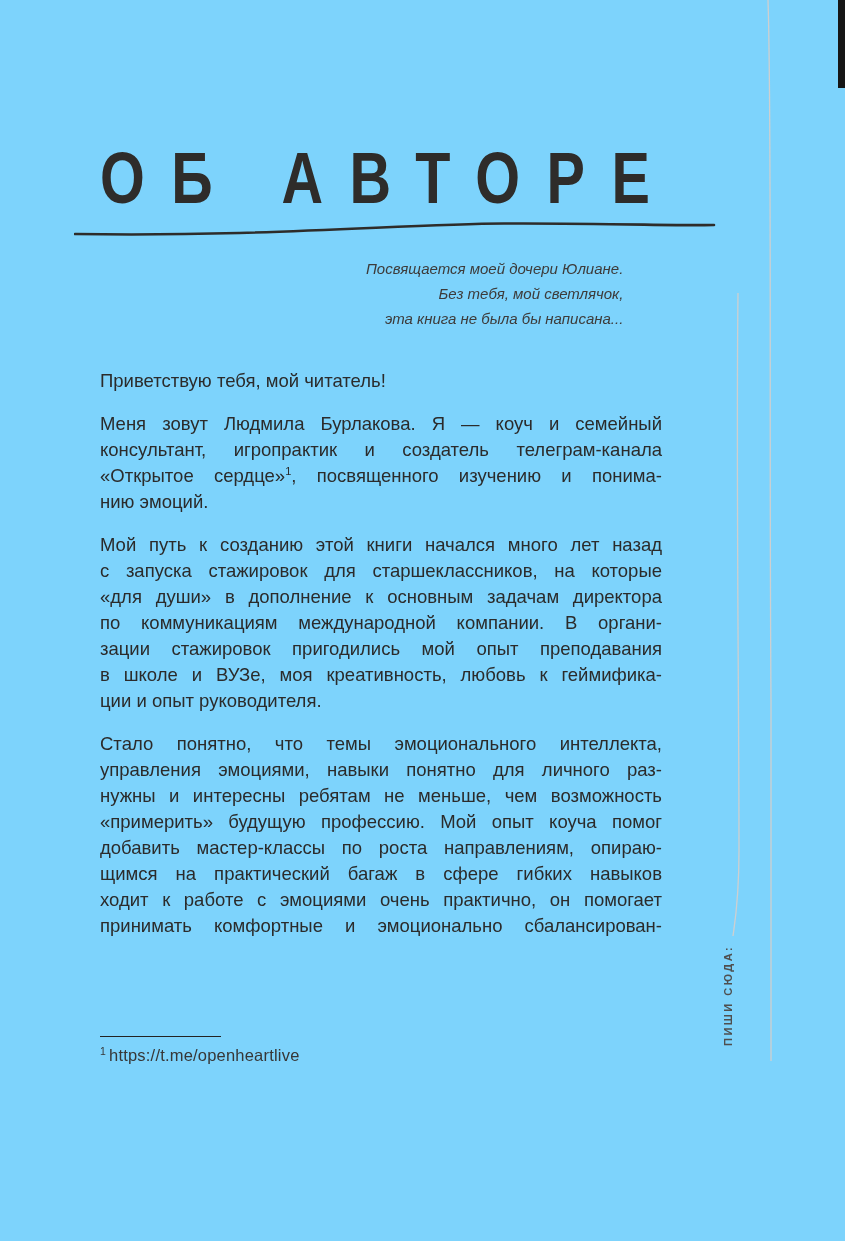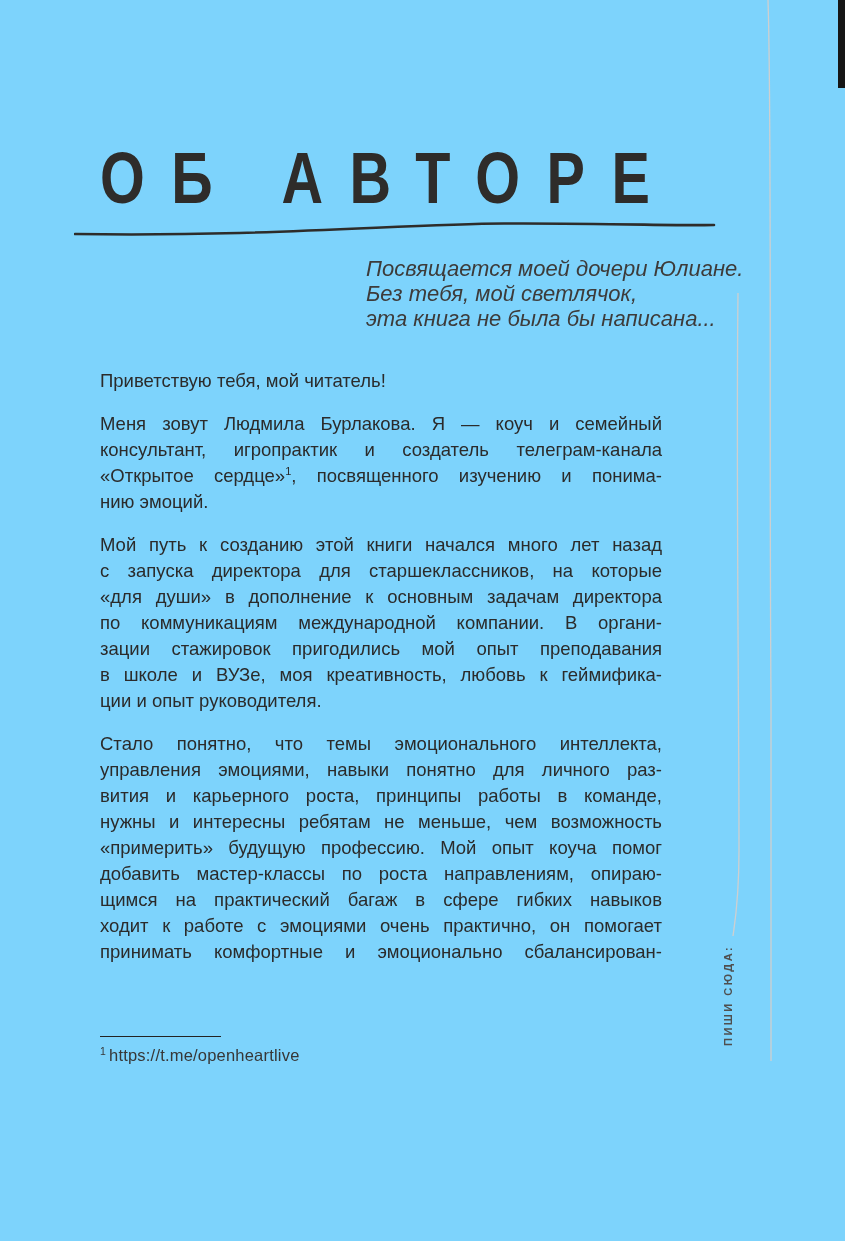--- a/index.html
+++ b/index.html
@@ -36,23 +36,24 @@
   .title-underline {
     position: absolute;
     left: 74px; top: 220px;
     width: 642px; height: 18px;
   }
   
   .dedication {
     position: absolute;
     left: 366px; top: 256px;
     font-style: italic;
-    font-size: 22px;
+    font-size: 15px;
     line-height: 25px;
     color: #3d3b3a;
+    text-align: right;
   }
   
   .body-block {
     position: absolute;
     left: 100px; top: 368px;
     width: 562px;
     font-size: 18.5px;
     line-height: 26px;
     color: #2b2b2b;
   }
@@ -119,31 +120,30 @@
         <div class="line last">Приветствую тебя, мой читатель!</div>
       </div>
       <div class="para">
         <div class="line">Меня зовут Людмила Бурлакова. Я — коуч и семейный</div>
         <div class="line">консультант, игропрактик и создатель телеграм-канала</div>
         <div class="line">«Открытое сердце»<sup>1</sup>, посвященного изучению и понима-</div>
         <div class="line last">нию эмоций.</div>
       </div>
       <div class="para">
         <div class="line">Мой путь к созданию этой книги начался много лет назад</div>
-        <div class="line">с запуска директора для старшеклассников, на которые</div>
+        <div class="line">с запуска стажировок для старшеклассников, на которые</div>
         <div class="line">«для души» в дополнение к основным задачам директора</div>
         <div class="line">по коммуникациям международной компании. В органи-</div>
         <div class="line">зации стажировок пригодились мой опыт преподавания</div>
         <div class="line">в школе и ВУЗе, моя креативность, любовь к геймифика-</div>
         <div class="line last">ции и опыт руководителя.</div>
       </div>
       <div class="para">
         <div class="line">Стало понятно, что темы эмоционального интеллекта,</div>
         <div class="line">управления эмоциями, навыки понятно для личного раз-</div>
-        <div class="line">вития и карьерного роста, принципы работы в команде,</div>
         <div class="line">нужны и интересны ребятам не меньше, чем возможность</div>
         <div class="line">«примерить» будущую профессию. Мой опыт коуча помог</div>
         <div class="line">добавить мастер-классы по роста направлениям, опираю-</div>
         <div class="line">щимся на практический багаж в сфере гибких навыков</div>
         <div class="line">ходит к работе с эмоциями очень практично, он помогает</div>
         <div class="line">принимать комфортные и эмоционально сбалансирован-</div>
       </div>
     </div>
 
   <div class="footnote-rule"></div>

